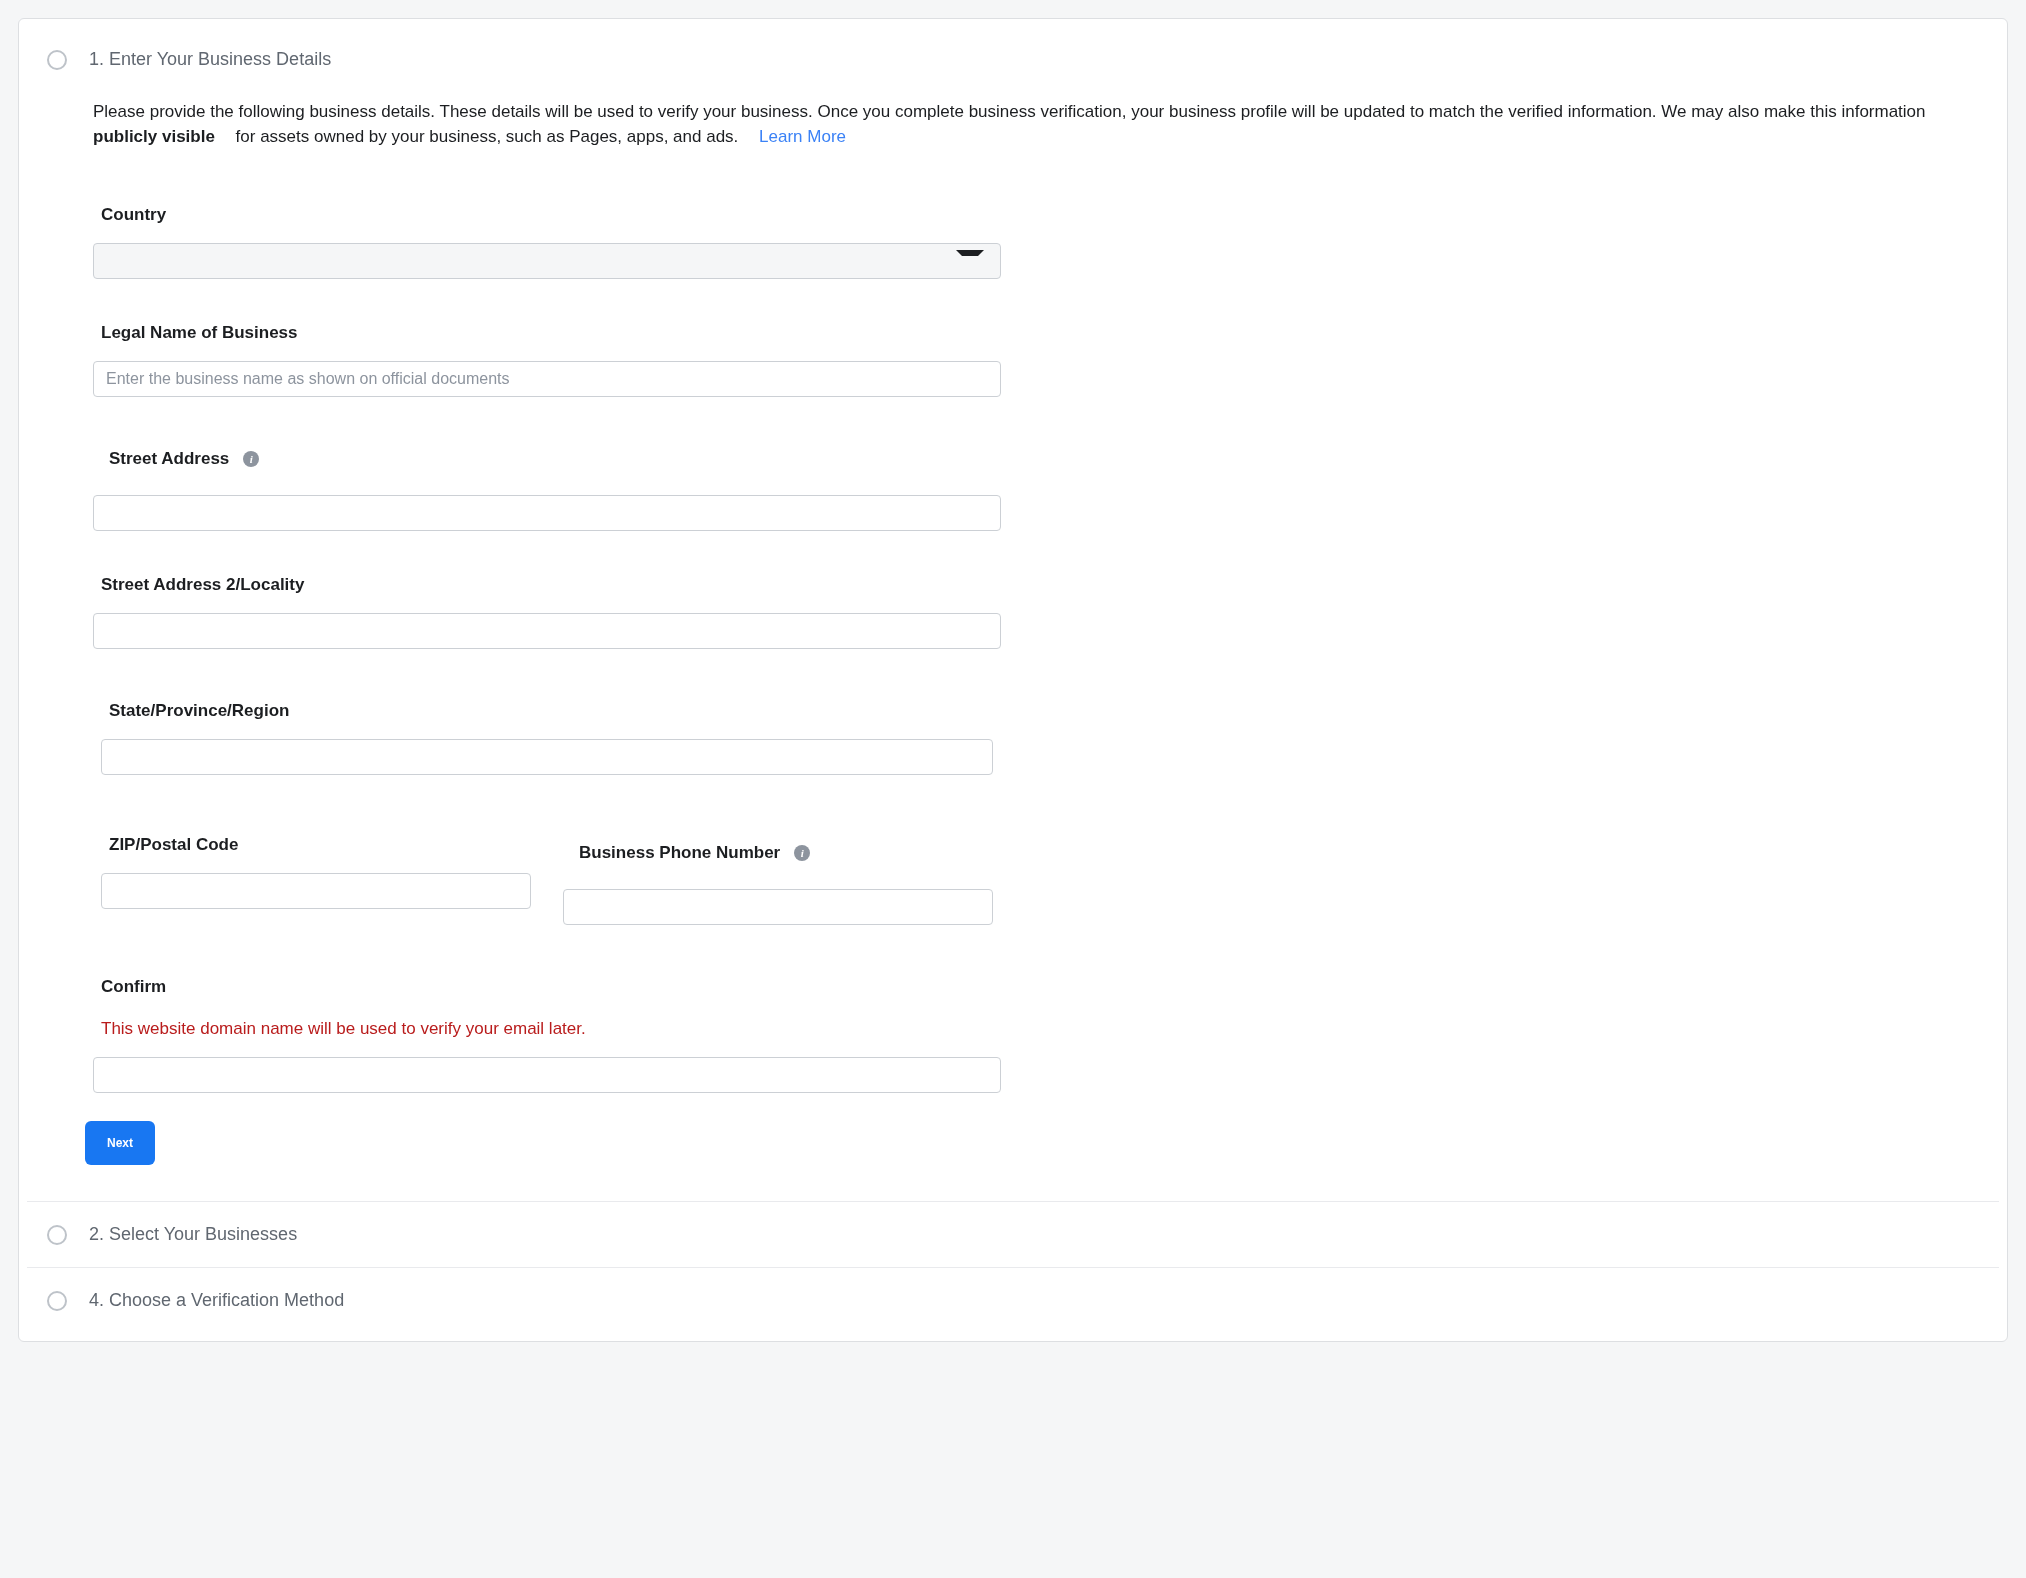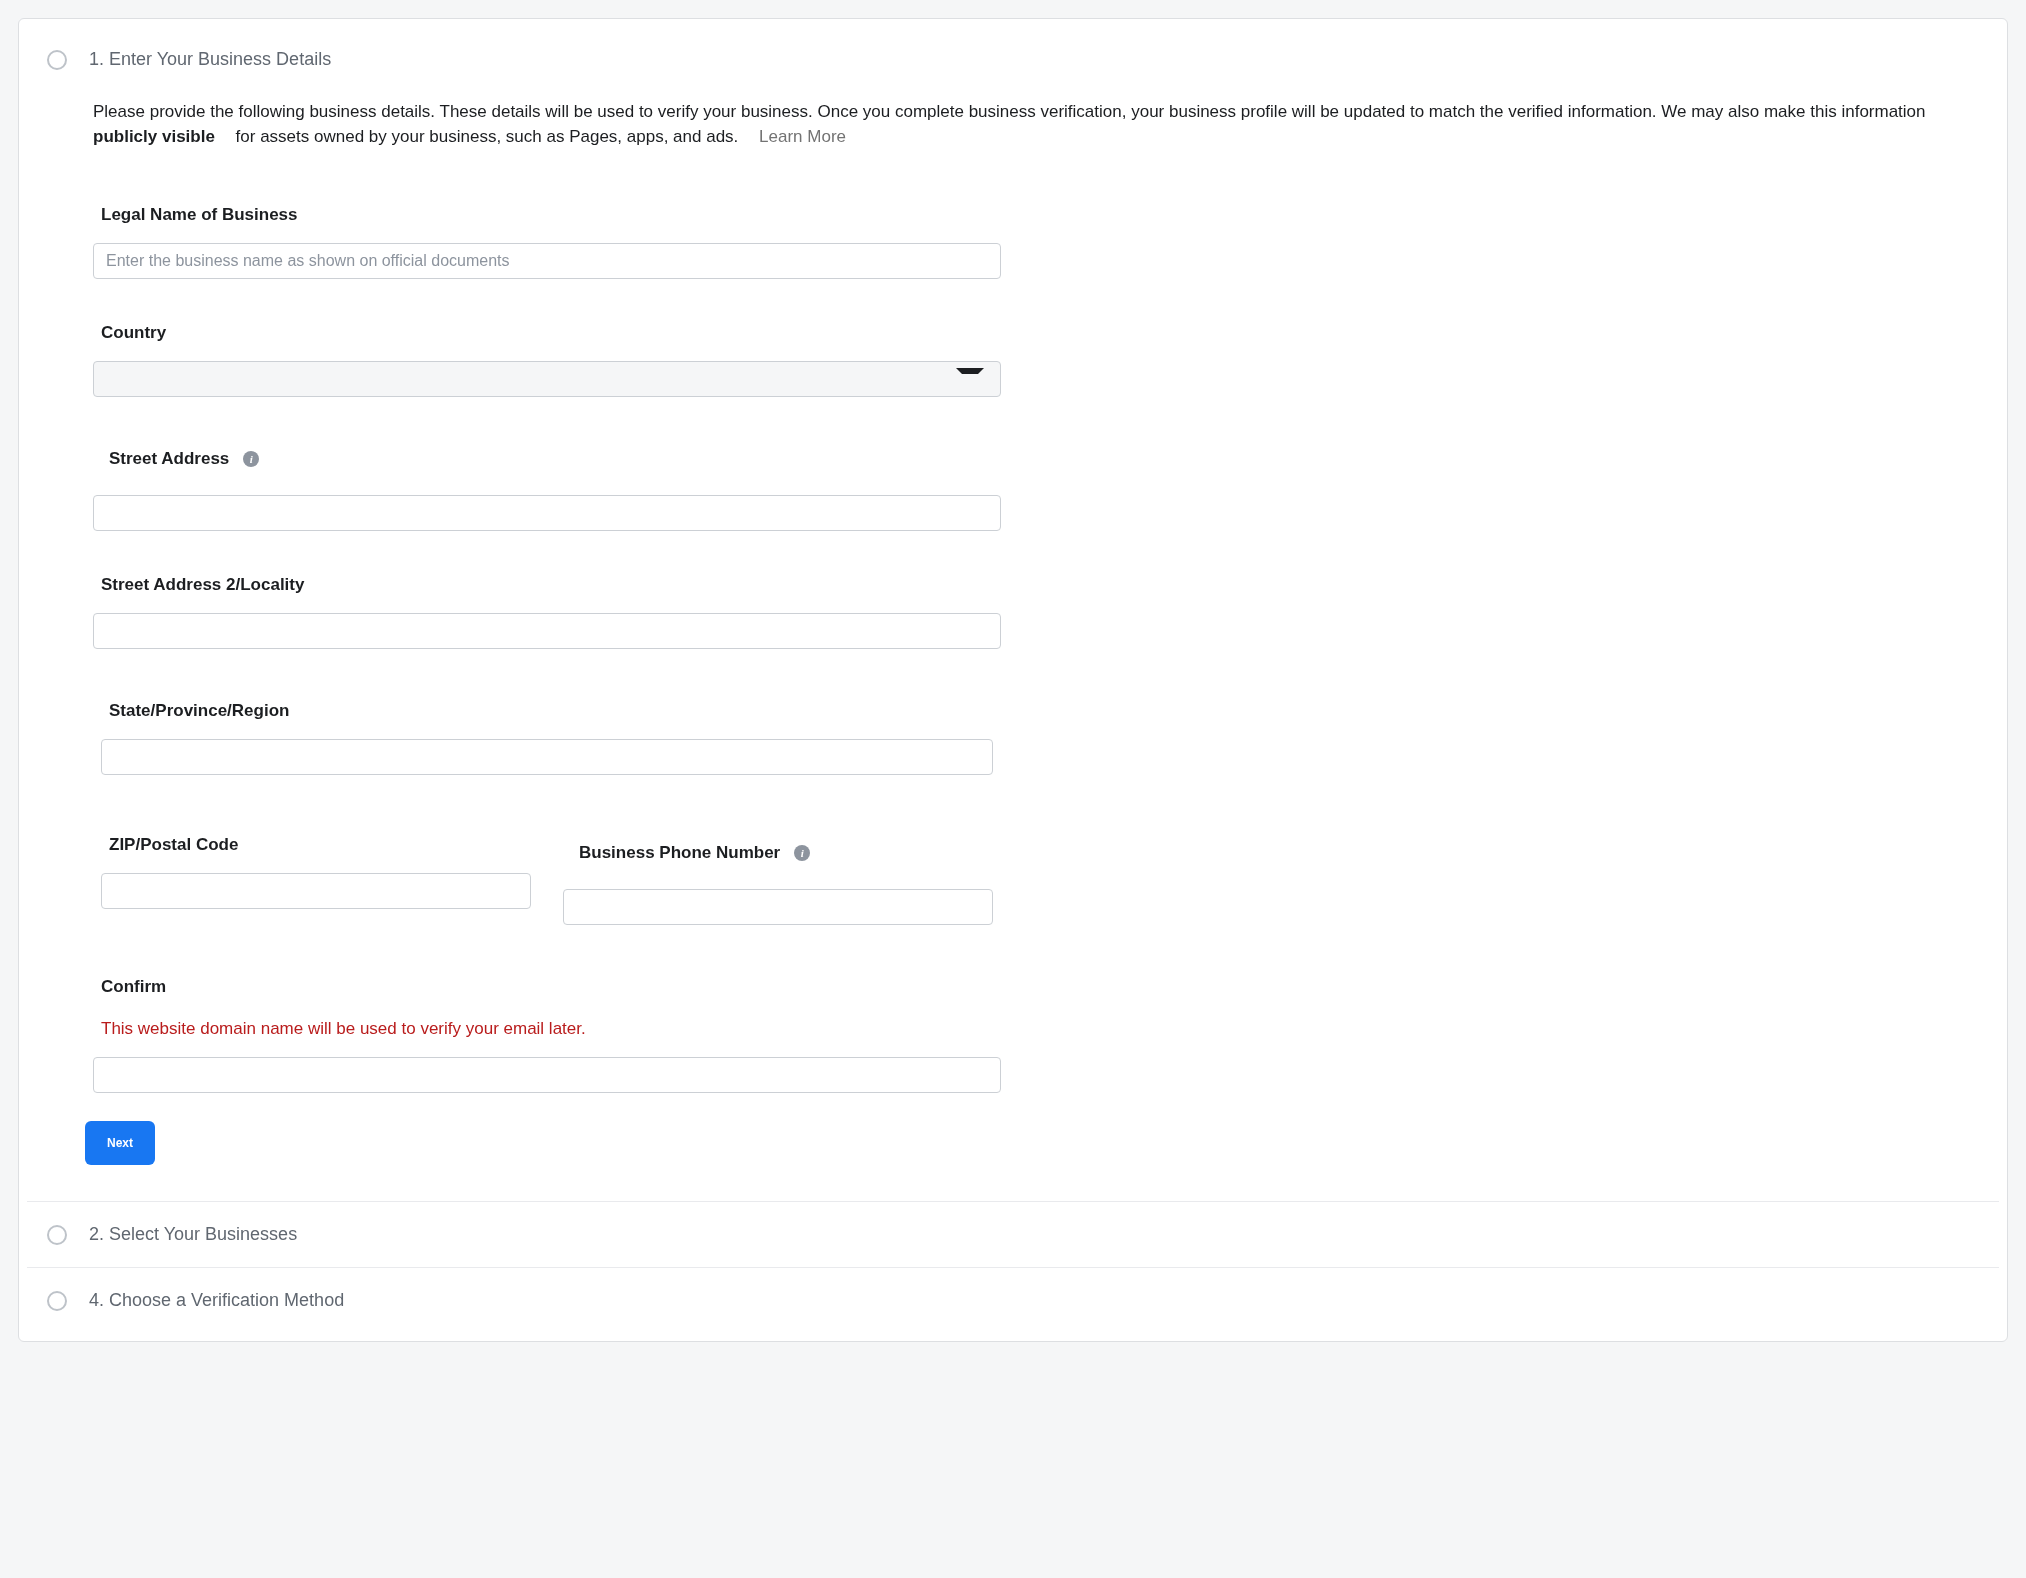--- a/index.html
+++ b/index.html
@@ -42,21 +42,21 @@
     .step-content {
       padding: 0 50px 28px 50px;
     }
     .description {
       color: #1c1e21;
       font-size: 17px;
       line-height: 1.45;
       margin-bottom: 24px;
     }
     .description a {
-      color: #737373;
+      color: #3b82f6;
       text-decoration: none;
     }
     .description strong {
       font-weight: 700;
     }
     .field {
       margin-bottom: 20px;
     }
     .field-row {
       display: flex;
@@ -164,30 +164,30 @@
 
   <div class="step-content">
 
     <p class="description">
       <span>Please provide the following business details. These details will be used to verify your business. Once you complete business verification, your business profile will be updated to match the verified information. We may also make this information </span><strong>publicly visible</strong><span> for assets owned by your business, such as Pages, apps, and ads. </span><a href="#">Learn More</a>
     </p>
 
     <div class="form-wrap">
 
       <div class="field">
-        <div class="label">Legal Name of Business</div>
-        <input type="text" placeholder="Enter the business name as shown on official documents" style="">
-      </div>
-
-      <div class="field">
         <div class="label">Country</div>
         <div class="select">
           <span></span>
           <span class="caret"></span>
         </div>
+      </div>
+
+      <div class="field">
+        <div class="label">Legal Name of Business</div>
+        <input type="text" placeholder="Enter the business name as shown on official documents" style="">
       </div>
 
       <div class="field">
         <div class="label">
           <span>Street Address</span>
           <span class="info-icon">i</span>
         </div>
         <input type="text" style="">
       </div>
 

